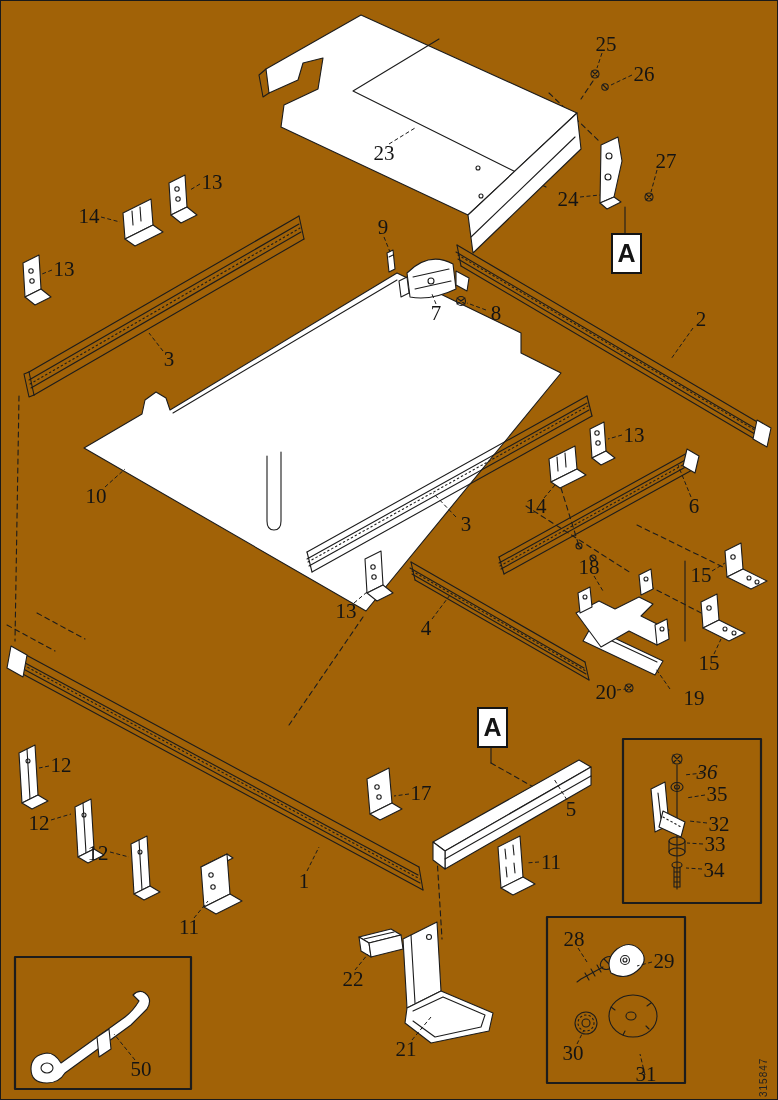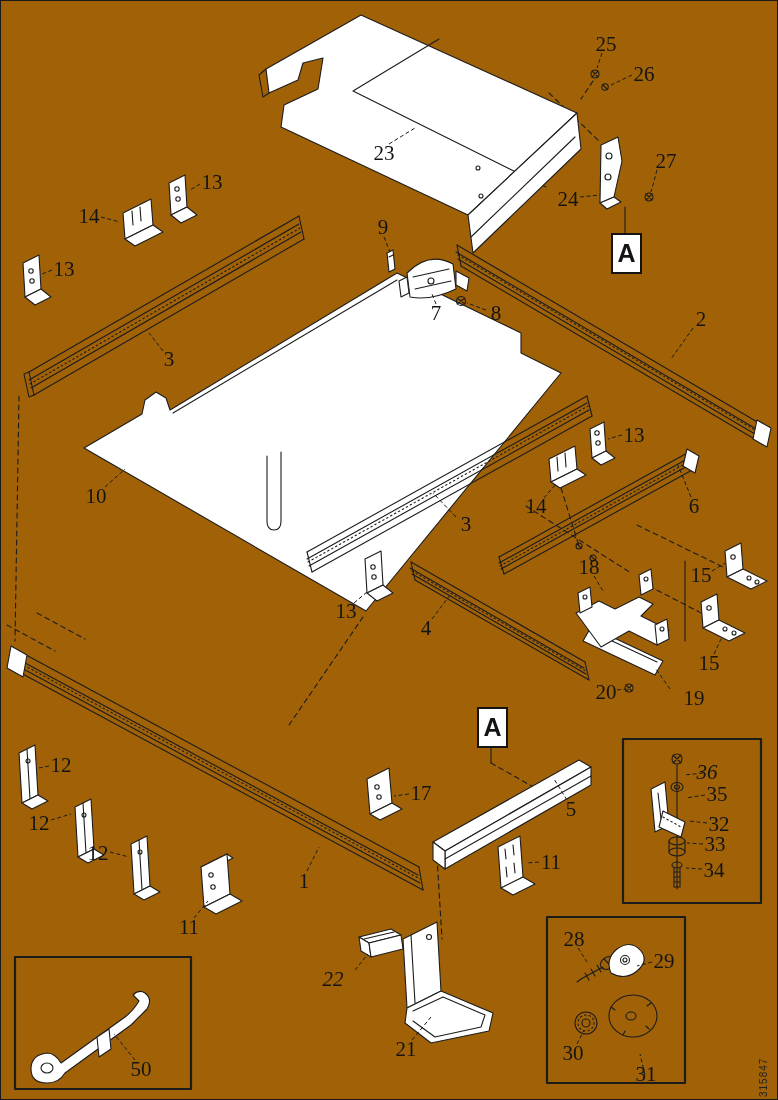--- a/index.html
+++ b/index.html
@@ -419,21 +419,21 @@
       <span class="callout" style="left: 673px; top: 697px; margin-left: 20px;">19</span>
       <span class="callout" style="left: 95px; top: 495px;">10</span>
       <span class="callout" style="left: 60px; top: 764px;">12</span>
       <span class="callout" style="left: 420px; top: 792px;">17</span>
       <span class="callout" style="left: 570px; top: 808px;">5</span>
       <span class="callout" style="left: 38px; top: 822px;">12</span>
       <span class="callout" style="left: 97px; top: 852px;">12</span>
       <span class="callout" style="left: 550px; top: 861px;">11</span>
       <span class="callout" style="left: 303px; top: 880px;">1</span>
       <span class="callout" style="left: 188px; top: 926px;">11</span>
-      <span class="callout" style="left: 332px; top: 978px; font-style: italic;">22</span>
+      <span class="callout" style="left: 352px; top: 978px;">22</span>
       <span class="callout" style="left: 405px; top: 1048px;">21</span>
       <span class="callout" style="left: 140px; top: 1068px;">50</span>
       <span class="callout" style="left: 573px; top: 938px;">28</span>
       <span class="callout" style="left: 663px; top: 960px;">29</span>
       <span class="callout" style="left: 572px; top: 1052px;">30</span>
       <span class="callout" style="left: 645px; top: 1073px;">31</span>
       <span class="callout" style="left: 706px; top: 771px; font-style: italic;">36</span>
       <span class="callout" style="left: 716px; top: 793px;">35</span>
       <span class="callout" style="left: 718px; top: 823px;">32</span>
       <span class="callout" style="left: 714px; top: 843px;">33</span>

